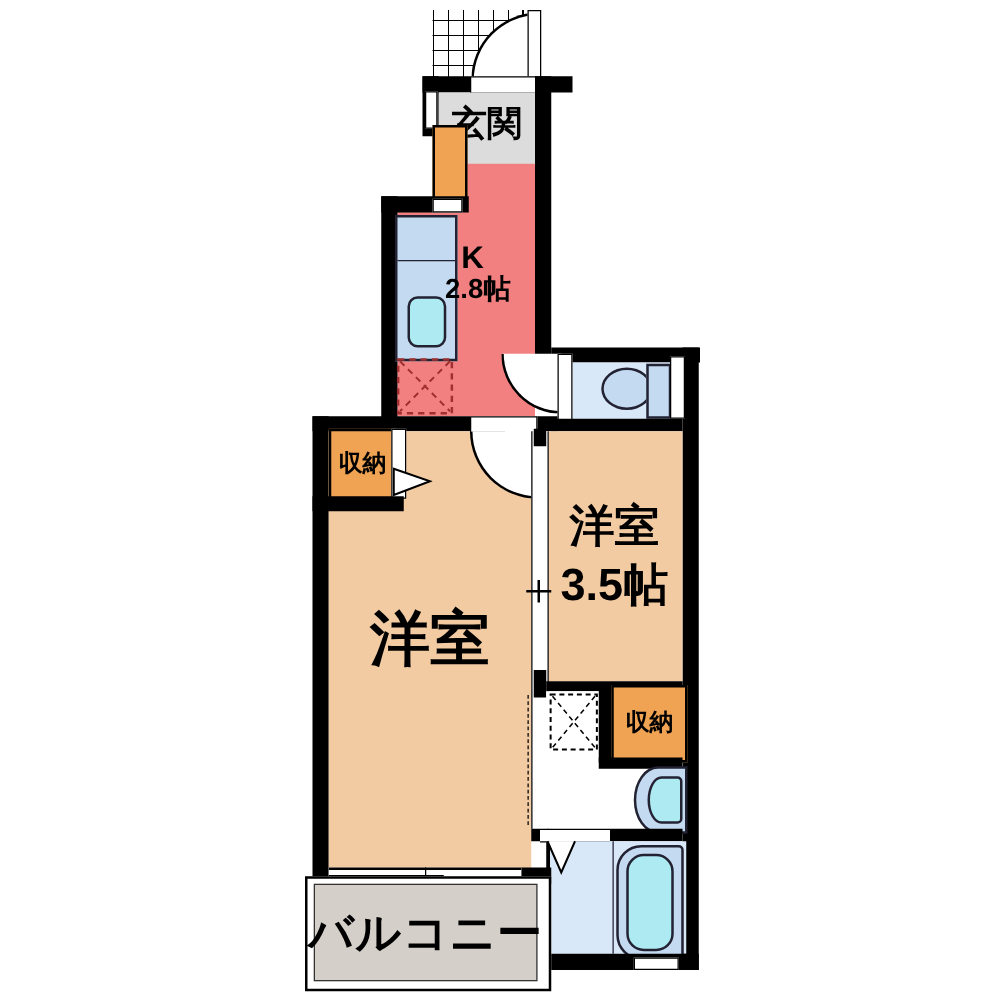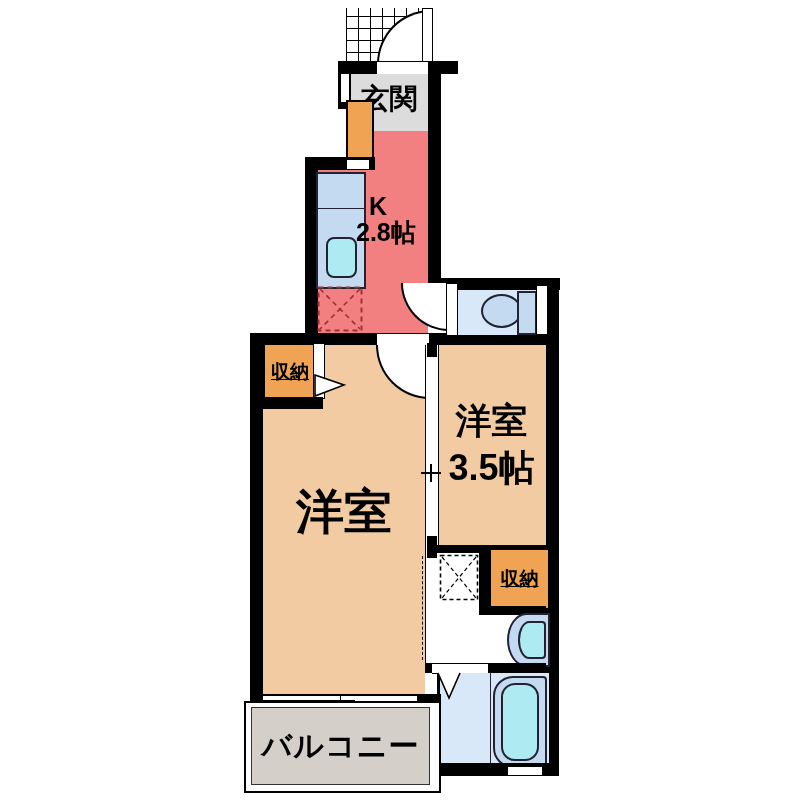--- a/index.html
+++ b/index.html
@@ -7,21 +7,21 @@
         font-family:"Liberation Sans",sans-serif;}
   .abs{position:absolute;}
   .wall{position:absolute;background:var(--wall,#000);}
   .floor{position:absolute;}
   .lbl{position:absolute;color:#000;font-weight:bold;line-height:1.15;white-space:nowrap;}
   .center{display:flex;align-items:center;justify-content:center;text-align:center;}
   .genkan{background:var(--genkan-gray,#dcdcdc);}
   .kitchen{background:var(--kitchen-red,#f28080);}
   .tan{background:var(--room-tan,#f2cba2);}
   .water{background:var(--water-blue,#d9e8f8);}
-  .orangebox{background:var(--storage-orange,#f0a352);border:2px solid #000;text-decoration:underline;}
+  .orangebox{background:var(--storage-orange,#f0a352);border:2px solid #000;}
   .fixture{background:var(--fixture-blue,#c3daf1);border:2px solid #223;}
   .basin{background:var(--basin-cyan,#aeeaf2);border:2px solid #223;}
   .whitebox{background:#fff;border:1px solid #000;}
   .grid{background-image:
       repeating-linear-gradient(0deg,#000 0 1px,transparent 1px 12px),
       repeating-linear-gradient(90deg,#000 0 1px,transparent 1px 12px);}
   .arc-tl{background:#fff;border-top:2px solid #000;border-left:2px solid #000;border-top-left-radius:100%;}
   .arc-bl{background:#fff;border-bottom:2px solid #000;border-left:2px solid #000;border-bottom-left-radius:100%;}
   .sep{background:#fff;border-left:1px solid #000;border-right:1px solid #000;}
   .thinline{position:absolute;background:#223;}
@@ -58,21 +58,21 @@
     <div class="abs basin" style="left:8px;top:63px;width:27px;height:37px;border-radius:8px;"></div>
   </div>
 
   <svg class="abs" style="left:317px;top:286px;" width="46" height="46" viewBox="0 0 46 46">
     <rect x="1.5" y="1.5" width="43" height="43" fill="none" style="stroke:var(--fridge-dash,#a03030)" stroke-width="2" stroke-dasharray="5 4"></rect>
     <line x1="3" y1="3" x2="43" y2="43" style="stroke:var(--fridge-dash,#a03030)" stroke-width="1.6" stroke-dasharray="5 4"></line>
     <line x1="43" y1="3" x2="3" y2="43" style="stroke:var(--fridge-dash,#a03030)" stroke-width="1.6" stroke-dasharray="5 4"></line>
   </svg>
 
   <div class="lbl" style="left:369px;top:192px;font-size:25px;">K</div>
-  <div class="lbl" style="left:356px;top:218px;font-size:25px;text-align:right;">2.8帖</div>
+  <div class="lbl" style="left:356px;top:218px;font-size:22px;text-align:right;">2.8帖</div>
 
   <div class="wall" style="left:441px;top:278px;width:119px;height:12px;"></div>
   <div class="wall" style="left:546px;top:278px;width:13px;height:498px;"></div>
   <div class="floor water" style="left:455px;top:290px;width:81px;height:47px;"></div>
   <div class="abs fixture" style="left:481px;top:294px;width:37px;height:30px;border-radius:50%;"></div>
   <div class="abs fixture" style="left:517px;top:291px;width:16px;height:40px;"></div>
   <div class="abs whitebox" style="left:536px;top:285px;width:10px;height:48px;"></div>
 
   <div class="abs arc-bl" style="left:401px;top:283px;width:46px;height:46px;"></div>
   <div class="abs whitebox" style="left:446px;top:283px;width:10px;height:54px;"></div>
@@ -143,16 +143,16 @@
   <div class="abs whitebox" style="left:507px;top:766px;width:34px;height:8px;"></div>
 
   <div class="wall" style="left:417px;top:694px;width:24px;height:13px;"></div>
 
   <div class="abs" style="left:263px;top:694px;width:154px;height:12px;background:#fff;border-top:2px solid #000;border-bottom:2px solid #000;">
     <div class="thinline" style="left:0;top:4px;width:60%;height:1px;background:#000;"></div>
     <div class="thinline" style="left:50%;top:-2px;width:1px;height:12px;background:#000;"></div>
   </div>
   <div class="abs" style="left:244px;top:701px;width:193px;height:88px;background:#fff;border:2px solid #000;"></div>
   <div class="abs center" style="left:251px;top:707px;width:177px;height:76px;background:var(--balcony-gray,#d4cfc8);border:1px solid #333;">
-    <span class="lbl" style="position:static;font-size:30px;letter-spacing:1px;">バルコニー</span>
+    <span class="lbl" style="position:static;font-size:36px;letter-spacing:1px;">バルコニー</span>
   </div>
 
 </div>
 
 </body></html>

